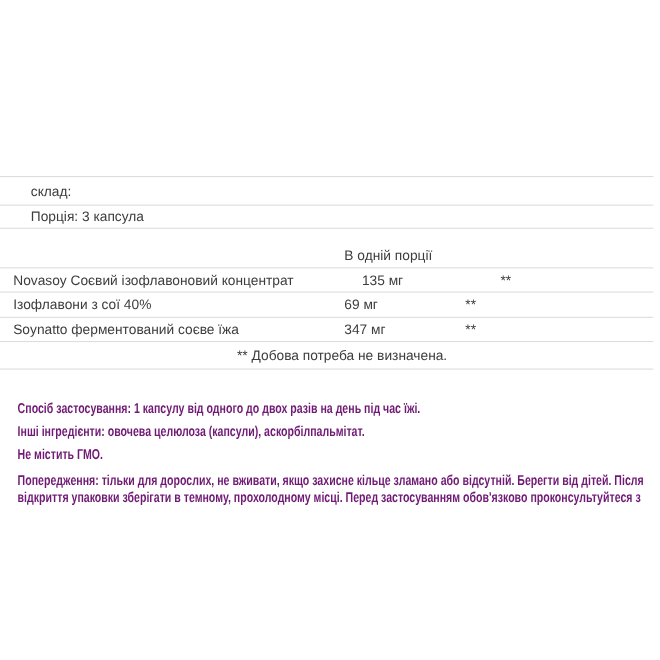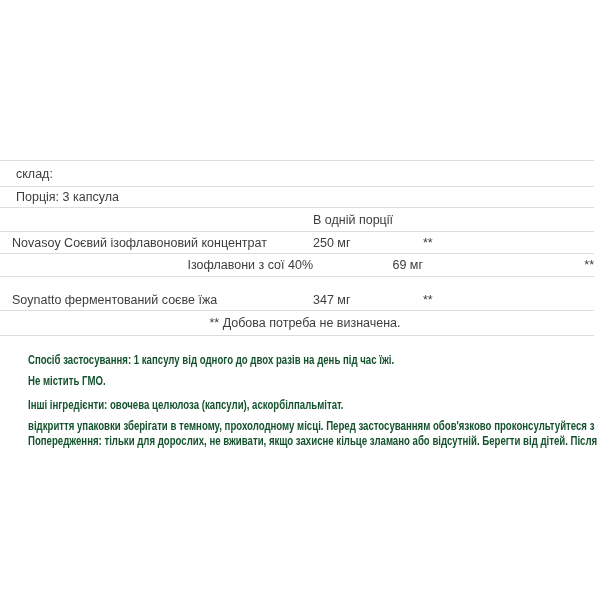--- a/index.html
+++ b/index.html
@@ -29,50 +29,50 @@
 
   .t-row {
     box-sizing: border-box;
     display: flex;
     align-items: center;
     border-bottom: 1px solid #ddd;
     width: 100%;
   }
   .r-composition { height: 26px; }
   .r-serving     { height: 21px; }
-  .r-header      { height: 24px; }
-  .r-ing-1       { height: 22px; }
-  .r-ing-2       { height: 23px; text-align: right; }
-  .r-ing-3       { height: 22px; margin-top: 12px; }
+  .r-header      { height: 24px; margin-top: 12px; }
+  .r-ing-1       { height: 22px; gap: 16px; }
+  .r-ing-2       { height: 23px; }
+  .r-ing-3       { height: 22px; }
   .r-footnote    { height: 25px; justify-content: center; }
 
   .col-name {
     flex: 0 0 301px;
     padding-left: 12px;
     white-space: nowrap;
     overflow: visible;
   }
   .col-amount {
     flex: 0 0 110px;
     white-space: nowrap;
   }
   .col-dv {
     flex: 1 1 auto;
     white-space: nowrap;
   }
   .full-cell {
-    padding-left: 16px;
+    padding-left: 28px;
     white-space: nowrap;
   }
 
   
   .paragraphs {
-    margin-top: 16px;
-    padding-left: 28px;
-    color: #14532d;
+    margin-top: 27px;
+    padding-left: 16px;
+    color: #701a75;
     font-weight: bold;
     font-size: 13px;
     line-height: 15px;
   }
   .para {
     margin: 0 0 6px 0;
   }
   .para.last-before-warning {
     margin-bottom: 9px;
   }
@@ -101,21 +101,21 @@
       <div class="full-cell">Порція: 3 капсула</div>
     </div>
 
     <div class="t-row r-header">
       <div class="col-name"></div>
       <div class="col-amount">В одній порції</div>
     </div>
 
     <div class="t-row r-ing-1">
       <div class="col-name">Novasoy Соєвий ізофлавоновий концентрат</div>
-      <div class="col-amount">250 мг</div>
+      <div class="col-amount">135 мг</div>
       <div class="col-dv">**</div>
     </div>
 
     <div class="t-row r-ing-2">
       <div class="col-name">Ізофлавони з сої 40%</div>
       <div class="col-amount">69 мг</div>
       <div class="col-dv">**</div>
     </div>
 
     <div class="t-row r-ing-3">
@@ -129,32 +129,32 @@
     </div>
 
   </div>
 
   <div class="paragraphs">
 
     <div class="para">
       <span class="p-line">Спосіб застосування: 1 капсулу від одного до двох разів на день під час їжі.</span>
     </div>
 
+    <div class="para">
+      <span class="p-line">Інші інгредієнти: овочева целюлоза (капсули), аскорбілпальмітат.</span>
+    </div>
+
     <div class="para last-before-warning">
       <span class="p-line">Не містить ГМО.</span>
     </div>
 
     <div class="para">
-      <span class="p-line">Інші інгредієнти: овочева целюлоза (капсули), аскорбілпальмітат.</span>
-    </div>
-
-    <div class="para">
+      <div class="warning-line">
+        <span class="p-line">Попередження: тільки для дорослих, не вживати, якщо захисне кільце зламано або відсутній. Берегти від дітей. Після</span>
+      </div>
       <div class="warning-line">
         <span class="p-line">відкриття упаковки зберігати в темному, прохолодному місці. Перед застосуванням обов'язково проконсультуйтеся з</span>
-      </div>
-      <div class="warning-line">
-        <span class="p-line">Попередження: тільки для дорослих, не вживати, якщо захисне кільце зламано або відсутній. Берегти від дітей. Після</span>
       </div>
     </div>
 
   </div>
 
 </div>
 
 </body></html>

